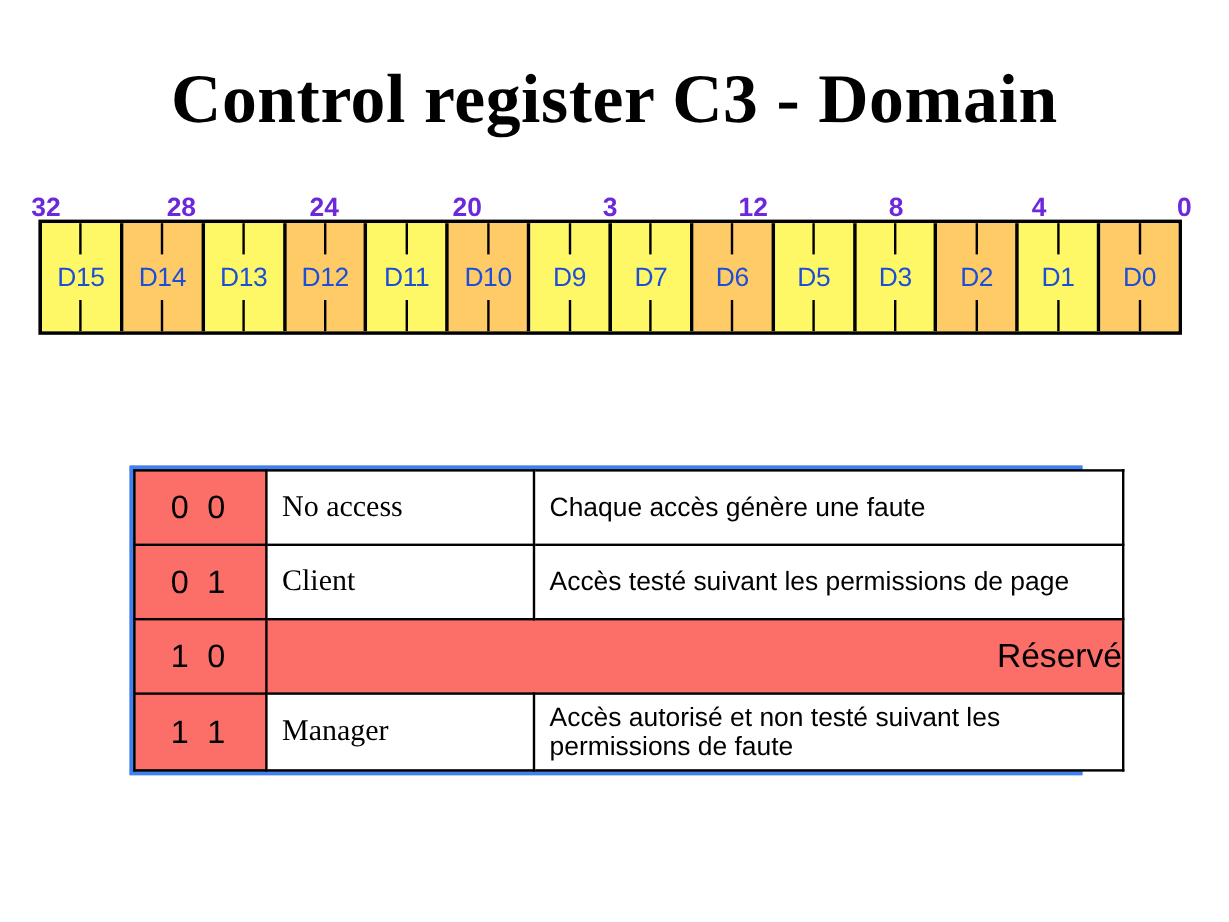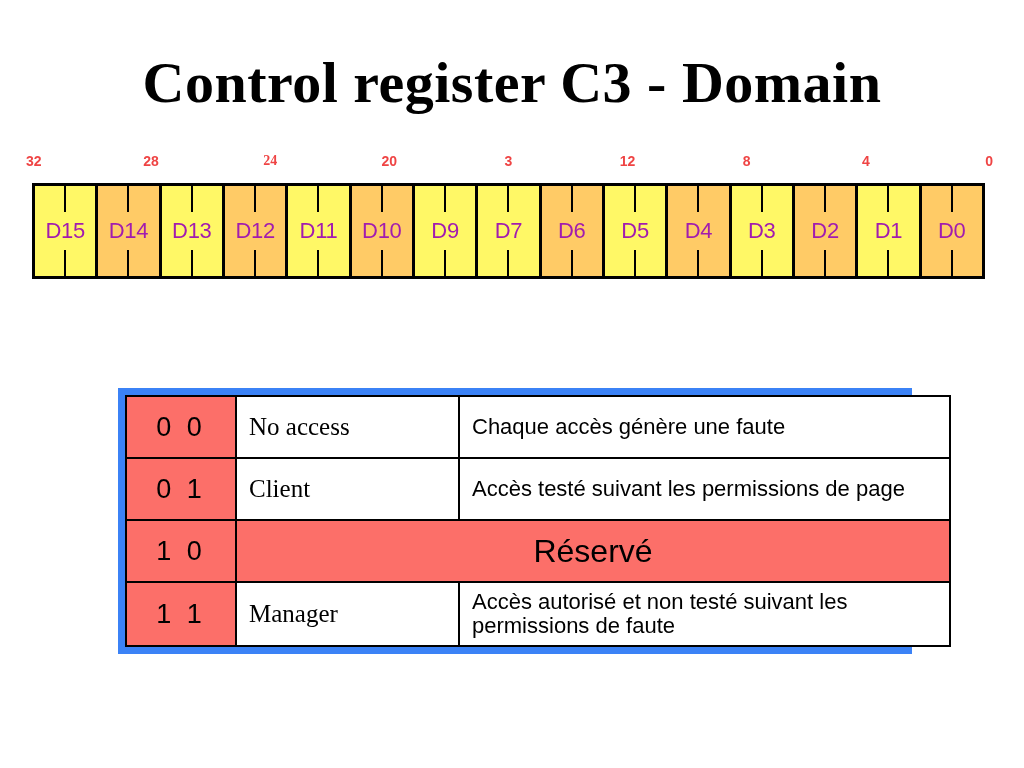--- a/index.html
+++ b/index.html
@@ -35,26 +35,26 @@
   
   #bit-ruler {
     position: absolute;
     left: 32px;
     top: 150px;
     width: 953px;
     height: 26px;
   }
   .ruler-tick-label {
     position: absolute;
-    top: 0;
-    font-family: "Liberation Sans", sans-serif;
-    font-size: 14px;
+    top: 12px;
+    font-family: "Liberation Sans", sans-serif;
+    font-size: 22px;
     font-weight: 700;
     line-height: 22px;
-    color: #ef4444;
+    color: #6d28d9;
     transform: translateX(-50%);
     white-space: nowrap;
   }
 
   
   #register-bar {
     position: absolute;
     left: 32px;
     top: 183px;
     width: 953px;
@@ -86,33 +86,33 @@
   }
   .reg-cell .tick-top    { top: 0;    height: 26px; }
   .reg-cell .tick-bottom { bottom: 0; height: 26px; }
   .reg-label {
     position: relative;
     z-index: 2;
     font-family: "Liberation Sans", sans-serif;
     font-size: 22px;
     line-height: 24px;
     font-weight: 400;
-    color: #a21caf;
+    color: #1d4ed8;
     white-space: nowrap;
     letter-spacing: -0.3px;
   }
 
   
   #access-table {
     position: absolute;
-    left: 118px;
+    left: 108px;
     top: 388px;
     width: 794px;
     box-sizing: border-box;
-    border: 7px solid #3b82f6;
+    border: 3px solid #3b82f6;
     border-collapse: collapse;
     background: #737373;
   }
   #access-table table {
     width: 100%;
     border-collapse: collapse;
     table-layout: fixed;
   }
   #access-table td {
     border: 2px solid #000000;
@@ -143,39 +143,39 @@
   }
   .cell-desc {
     padding: 0 0 0 12px !important;
     font-family: "Liberation Sans", sans-serif;
     font-size: 22px;
     line-height: 24px;
     height: 60px;
   }
   .cell-reserved {
     background: #FC6F69 !important;
-    text-align: center;
-    font-family: "Liberation Sans", sans-serif;
-    font-size: 32px;
+    text-align: right;
+    font-family: "Liberation Sans", sans-serif;
+    font-size: 28px;
     line-height: 32px;
     height: 60px;
   }
   .row-tall .cell-bits,
   .row-tall .cell-name,
   .row-tall .cell-desc { height: 62px; }
 </style>
 </head>
 <body>
 
 <div id="slide-title">Control register C3 - Domain</div>
 
 <div id="bit-ruler">
     <span class="ruler-tick-label" style="left: 0%; transform: translateX(-6px);">32</span>
     <span class="ruler-tick-label" style="left: 12.5%;">28</span>
-    <span class="ruler-tick-label" style="left: 25%; font-family: Liberation Serif, serif;">24</span>
+    <span class="ruler-tick-label" style="left: 25%;">24</span>
     <span class="ruler-tick-label" style="left: 37.5%;">20</span>
     <span class="ruler-tick-label" style="left: 50%;">3</span>
     <span class="ruler-tick-label" style="left: 62.5%;">12</span>
     <span class="ruler-tick-label" style="left: 75%;">8</span>
     <span class="ruler-tick-label" style="left: 87.5%;">4</span>
     <span class="ruler-tick-label" style="left: 100%; transform: translateX(-100%) translateX(8px);">0</span>
   </div>
 
 <div id="register-bar">
     <div class="reg-cell fill-yellow">
@@ -221,25 +221,20 @@
     <div class="reg-cell fill-orange">
       <span class="tick-top"></span>
       <span class="tick-bottom"></span>
       <span class="reg-label">D6</span>
     </div>
     <div class="reg-cell fill-yellow">
       <span class="tick-top"></span>
       <span class="tick-bottom"></span>
       <span class="reg-label">D5</span>
     </div>
-    <div class="reg-cell fill-orange">
-      <span class="tick-top"></span>
-      <span class="tick-bottom"></span>
-      <span class="reg-label">D4</span>
-    </div>
     <div class="reg-cell fill-yellow">
       <span class="tick-top"></span>
       <span class="tick-bottom"></span>
       <span class="reg-label">D3</span>
     </div>
     <div class="reg-cell fill-orange">
       <span class="tick-top"></span>
       <span class="tick-bottom"></span>
       <span class="reg-label">D2</span>
     </div>

